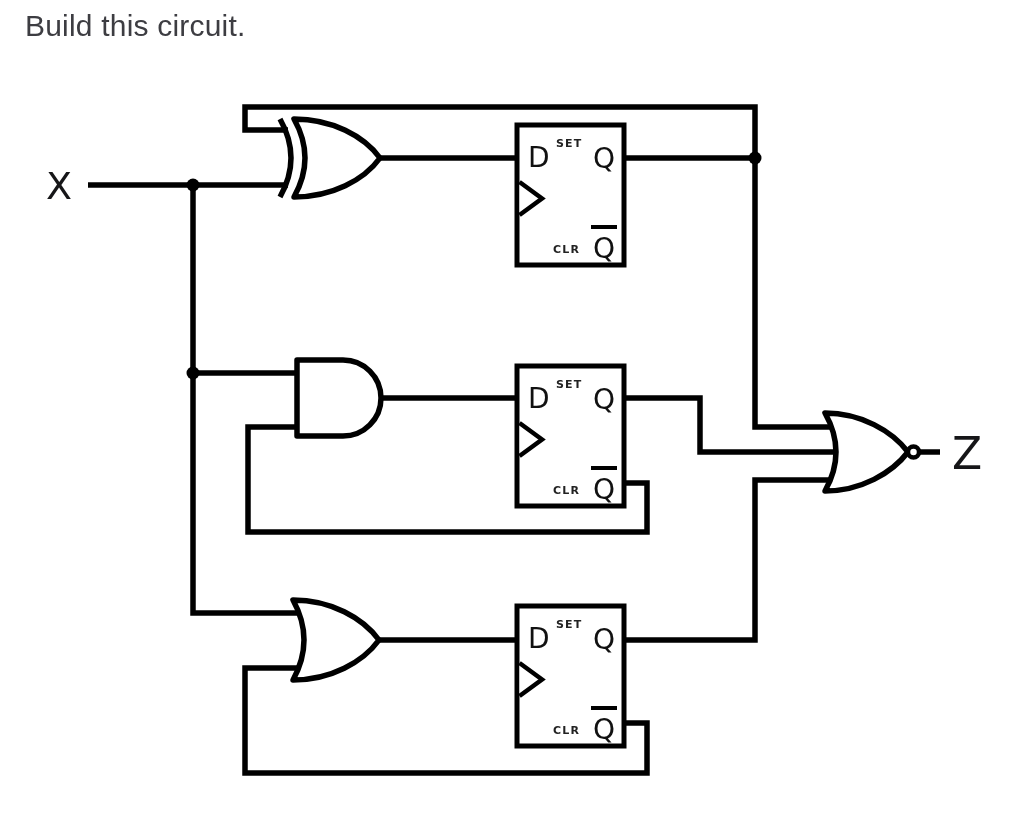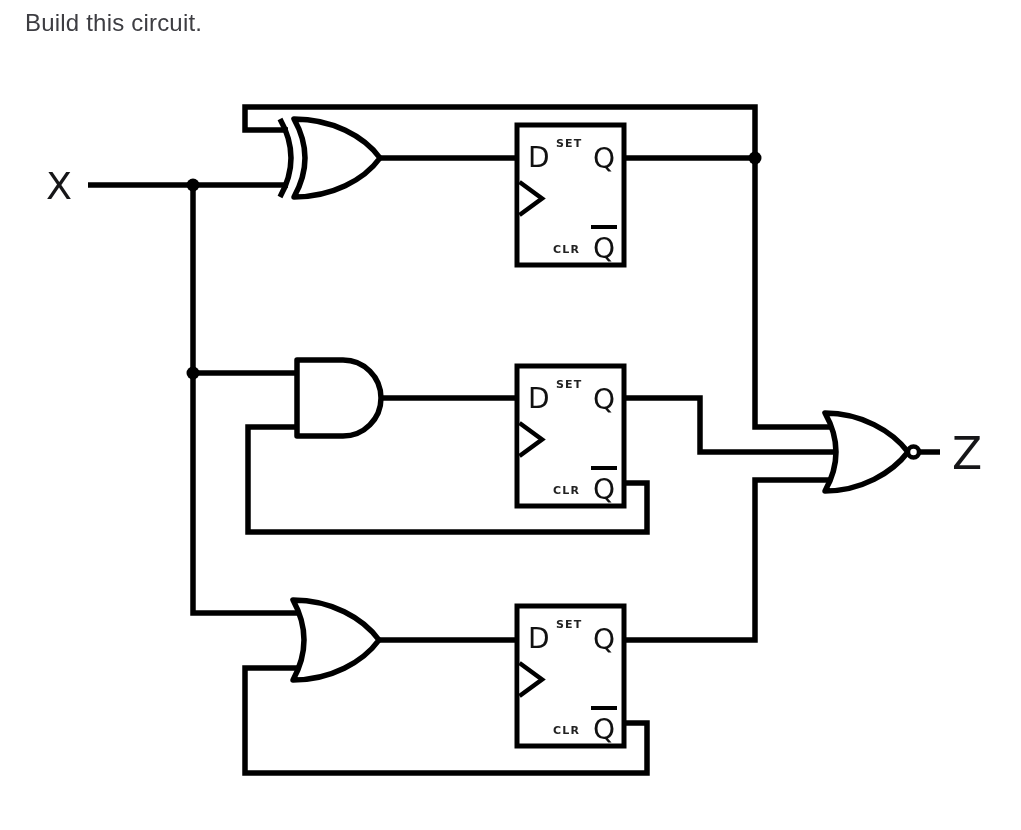--- a/index.html
+++ b/index.html
@@ -14,21 +14,21 @@
   .page {
     position: relative;
     width: 1021px;
     height: 830px;
     background: #ffffff;
   }
   .page-title {
     position: absolute;
     left: 25px;
     top: 9px;
-    font-size: 24px;
+    font-size: 30px;
     font-weight: 400;
     color: #3d3d42;
     letter-spacing: 0.2px;
   }
   svg.circuit {
     position: absolute;
     left: 0;
     top: 0;
   }
   .wire {

